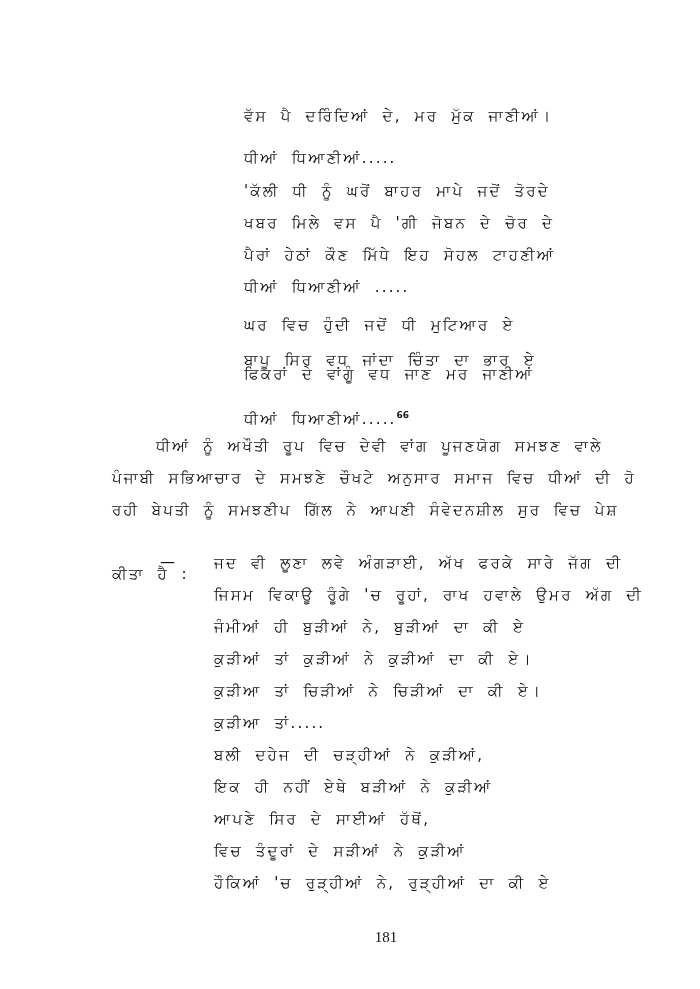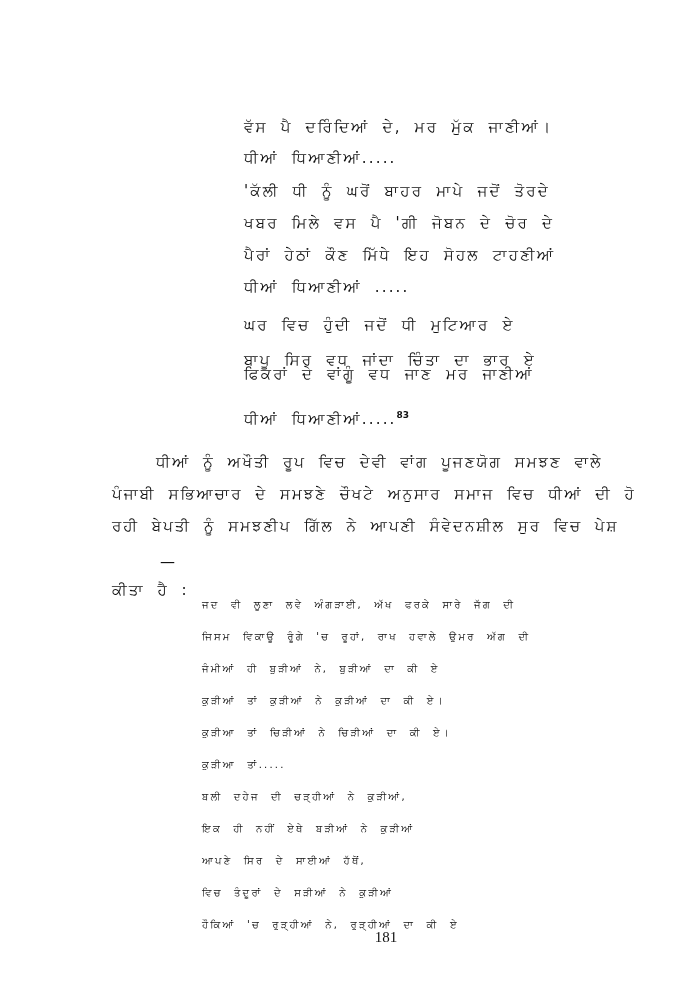--- a/index.html
+++ b/index.html
@@ -10,47 +10,47 @@
   .poem { position: absolute; left: 244px; }
   .poem .line {
     position: absolute; left: 0; white-space: nowrap;
     font-size: 15px; letter-spacing: 2.2px; word-spacing: 6px; line-height: 20px;
   }
   .poem .line sup { font-size: 9px; font-weight: bold; letter-spacing: 0; vertical-align: 6px; }
   .para {
     position: absolute; left: 112px; width: 540px;
     font-size: 15px; letter-spacing: 2px; word-spacing: 6px;
   }
-  .para .pline { position: absolute; left: 0; white-space: nowrap; margin-top: 16px; }
+  .para .pline { position: absolute; left: 0; white-space: nowrap; }
   .para .first { left: 44px; }
   .dash { position: absolute; left: 160px; top: 553px; font-size: 15px; }
   .poem2 { position: absolute; left: 202px; }
   .poem2 .line {
-    position: absolute; left: 0; white-space: nowrap;
-    font-size: 10px; letter-spacing: 2.2px; word-spacing: 6px; line-height: 20px; margin-top: 42px;
+    position: absolute; left: 12px; white-space: nowrap;
+    font-size: 15px; letter-spacing: 2.2px; word-spacing: 6px; line-height: 20px;
   }
   .page-number {
     position: absolute; top: 929px; left: 0; width: 700px; text-align: center;
     font-family: "Liberation Serif", serif; font-size: 15px; margin-left: 36px;
   }
 </style>
 </head>
 <body>
 
 <div class="poem">
-  <div class="line" style="top:117px">ਵੱਸ ਪੈ ਦਰਿੰਦਿਆਂ ਦੇ, ਮਰ ਮੁੱਕ ਜਾਣੀਆਂ।</div>
+  <div class="line" style="top:106px">ਵੱਸ ਪੈ ਦਰਿੰਦਿਆਂ ਦੇ, ਮਰ ਮੁੱਕ ਜਾਣੀਆਂ।</div>
   <div class="line" style="top:148px">ਧੀਆਂ ਧਿਆਣੀਆਂ.....</div>
   <div class="line" style="top:181px">'ਕੱਲੀ ਧੀ ਨੂੰ ਘਰੋਂ ਬਾਹਰ ਮਾਪੇ ਜਦੋਂ ਤੋਰਦੇ</div>
   <div class="line" style="top:213px">ਖਬਰ ਮਿਲੇ ਵਸ ਪੈ 'ਗੀ ਜੋਬਨ ਦੇ ਚੋਰ ਦੇ</div>
   <div class="line" style="top:245px">ਪੈਰਾਂ ਹੇਠਾਂ ਕੌਣ ਮਿੱਧੇ ਇਹ ਸੋਹਲ ਟਾਹਣੀਆਂ</div>
   <div class="line" style="top:277px">ਧੀਆਂ ਧਿਆਣੀਆਂ .....</div>
   <div class="line" style="top:315px">ਘਰ ਵਿਚ ਹੁੰਦੀ ਜਦੋਂ ਧੀ ਮੁਟਿਆਰ ਏ</div>
   <div class="line" style="top:350px">ਬਾਪੂ ਸਿਰ ਵਧ ਜਾਂਦਾ ਚਿੰਤਾ ਦਾ ਭਾਰ ਏ</div>
   <div class="line" style="top:364px">ਫਿਕਰਾਂ ਦੇ ਵਾਂਗੂੰ ਵਧ ਜਾਣ ਮਰ ਜਾਣੀਆਂ</div>
-  <div class="line" style="top:405px"><span>ਧੀਆਂ ਧਿਆਣੀਆਂ.....</span><sup>83</sup></div>
+  <div class="line" style="top:405px"><span>ਧੀਆਂ ਧਿਆਣੀਆਂ.....</span><sup>66</sup></div>
 </div>
 
 <div class="para" style="top:0">
   <div class="pline first" style="top:437px">ਧੀਆਂ ਨੂੰ ਅਖੌਤੀ ਰੂਪ ਵਿਚ ਦੇਵੀ ਵਾਂਗ ਪੂਜਣਯੋਗ ਸਮਝਣ ਵਾਲੇ</div>
   <div class="pline" style="top:469px">ਪੰਜਾਬੀ ਸਭਿਆਚਾਰ ਦੇ ਸਮਝਣੇ ਚੌਖਟੇ ਅਨੁਸਾਰ ਸਮਾਜ ਵਿਚ ਧੀਆਂ ਦੀ ਹੋ</div>
   <div class="pline" style="top:501px">ਰਹੀ ਬੇਪਤੀ ਨੂੰ ਸਮਝਣੀਪ ਗਿੱਲ ਨੇ ਆਪਣੀ ਸੰਵੇਦਨਸ਼ੀਲ ਸੁਰ ਵਿਚ ਪੇਸ਼</div>
   <div class="pline" style="top:565px">ਕੀਤਾ ਹੈ :</div>
 </div>
 
 <div class="dash">—</div>

